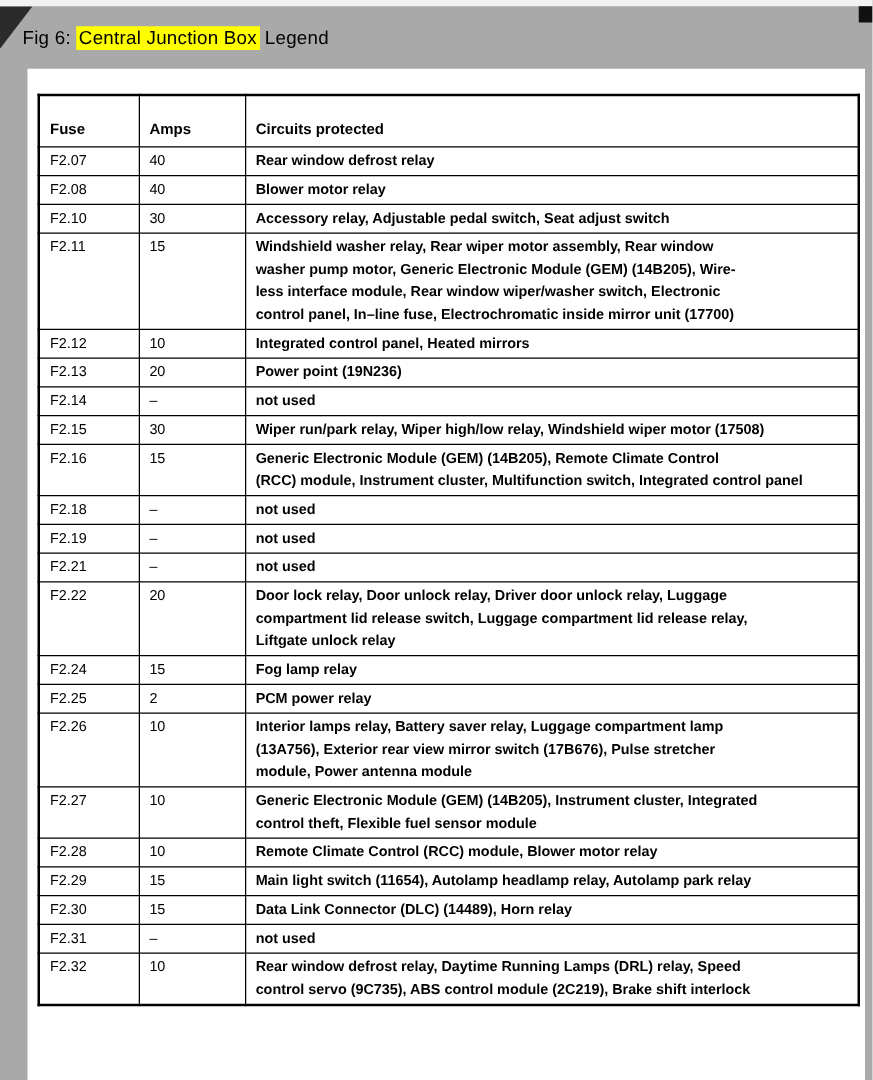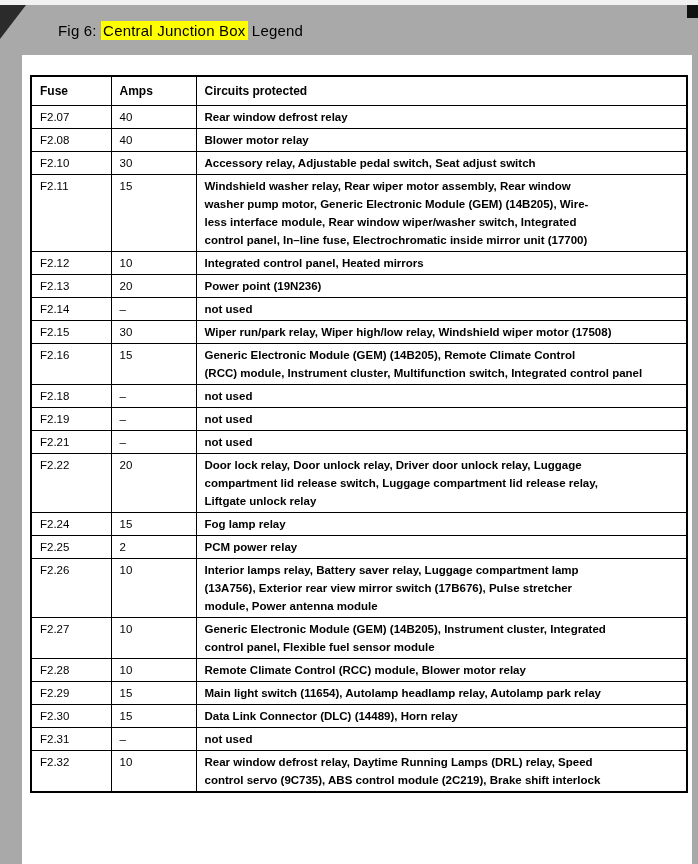--- a/index.html
+++ b/index.html
@@ -32,21 +32,20 @@
     position: absolute;
     left: 687px; top: 5px;
     width: 11px; height: 13px;
     background: #111;
   }
   .titlebar {
     position: absolute;
     left: 18px; top: 22px;
     font-size: 15px;
     letter-spacing: 0.2px;
-    margin-left: 40px;
   }
   .hl {
     padding: 1px 2px;
   }
   .page {
     position: absolute;
     left: 22px; top: 55px;
     width: 670px; height: 809px;
     background: #fff;
     overflow: hidden;
@@ -64,21 +63,21 @@
   col.c3 { width: 491px; }
   th, td {
     border: 1px solid #000;
     text-align: left;
     vertical-align: top;
     font-size: 11.5px;
   }
   th {
     font-weight: bold;
     font-size: 12px;
-    padding: 7px 8px 7px 8px;
+    padding: 19px 8px 7px 8px;
   }
   td {
     padding: 2px 8px;
     line-height: 18px;
   }
   td.circuits div { white-space: normal; font-weight: bold; }
 </style>
 </head>
 <body>
 
@@ -126,21 +125,21 @@
             <div>Accessory relay, Adjustable pedal switch, Seat adjust switch</div>
           </td>
   </tr>
 
   <tr>
     <td class="fuse">F2.11</td>
     <td class="amps">15</td>
     <td class="circuits">
             <div>Windshield washer relay, Rear wiper motor assembly, Rear window</div>
             <div>washer pump motor, Generic Electronic Module (GEM) (14B205), Wire-</div>
-            <div>less interface module, Rear window wiper/washer switch, Integrated</div>
+            <div>less interface module, Rear window wiper/washer switch, Electronic</div>
             <div>control panel, In–line fuse, Electrochromatic inside mirror unit (17700)</div>
           </td>
   </tr>
 
   <tr>
     <td class="fuse">F2.12</td>
     <td class="amps">10</td>
     <td class="circuits">
             <div>Integrated control panel, Heated mirrors</div>
           </td>
@@ -240,21 +239,21 @@
             <div>(13A756), Exterior rear view mirror switch (17B676), Pulse stretcher</div>
             <div>module, Power antenna module</div>
           </td>
   </tr>
 
   <tr>
     <td class="fuse">F2.27</td>
     <td class="amps">10</td>
     <td class="circuits">
             <div>Generic Electronic Module (GEM) (14B205), Instrument cluster, Integrated</div>
-            <div>control panel, Flexible fuel sensor module</div>
+            <div>control theft, Flexible fuel sensor module</div>
           </td>
   </tr>
 
   <tr>
     <td class="fuse">F2.28</td>
     <td class="amps">10</td>
     <td class="circuits">
             <div>Remote Climate Control (RCC) module, Blower motor relay</div>
           </td>
   </tr>

